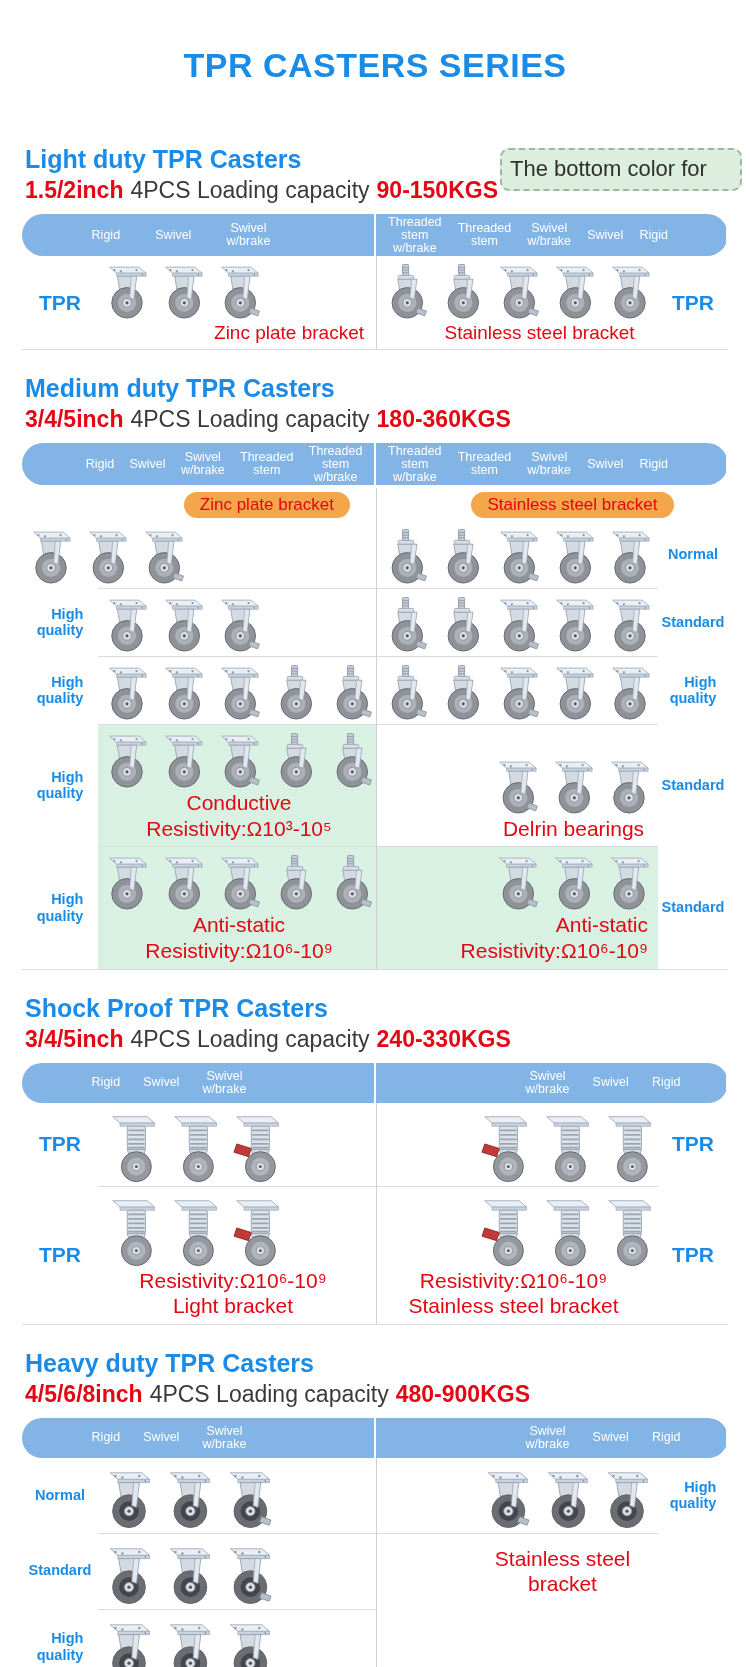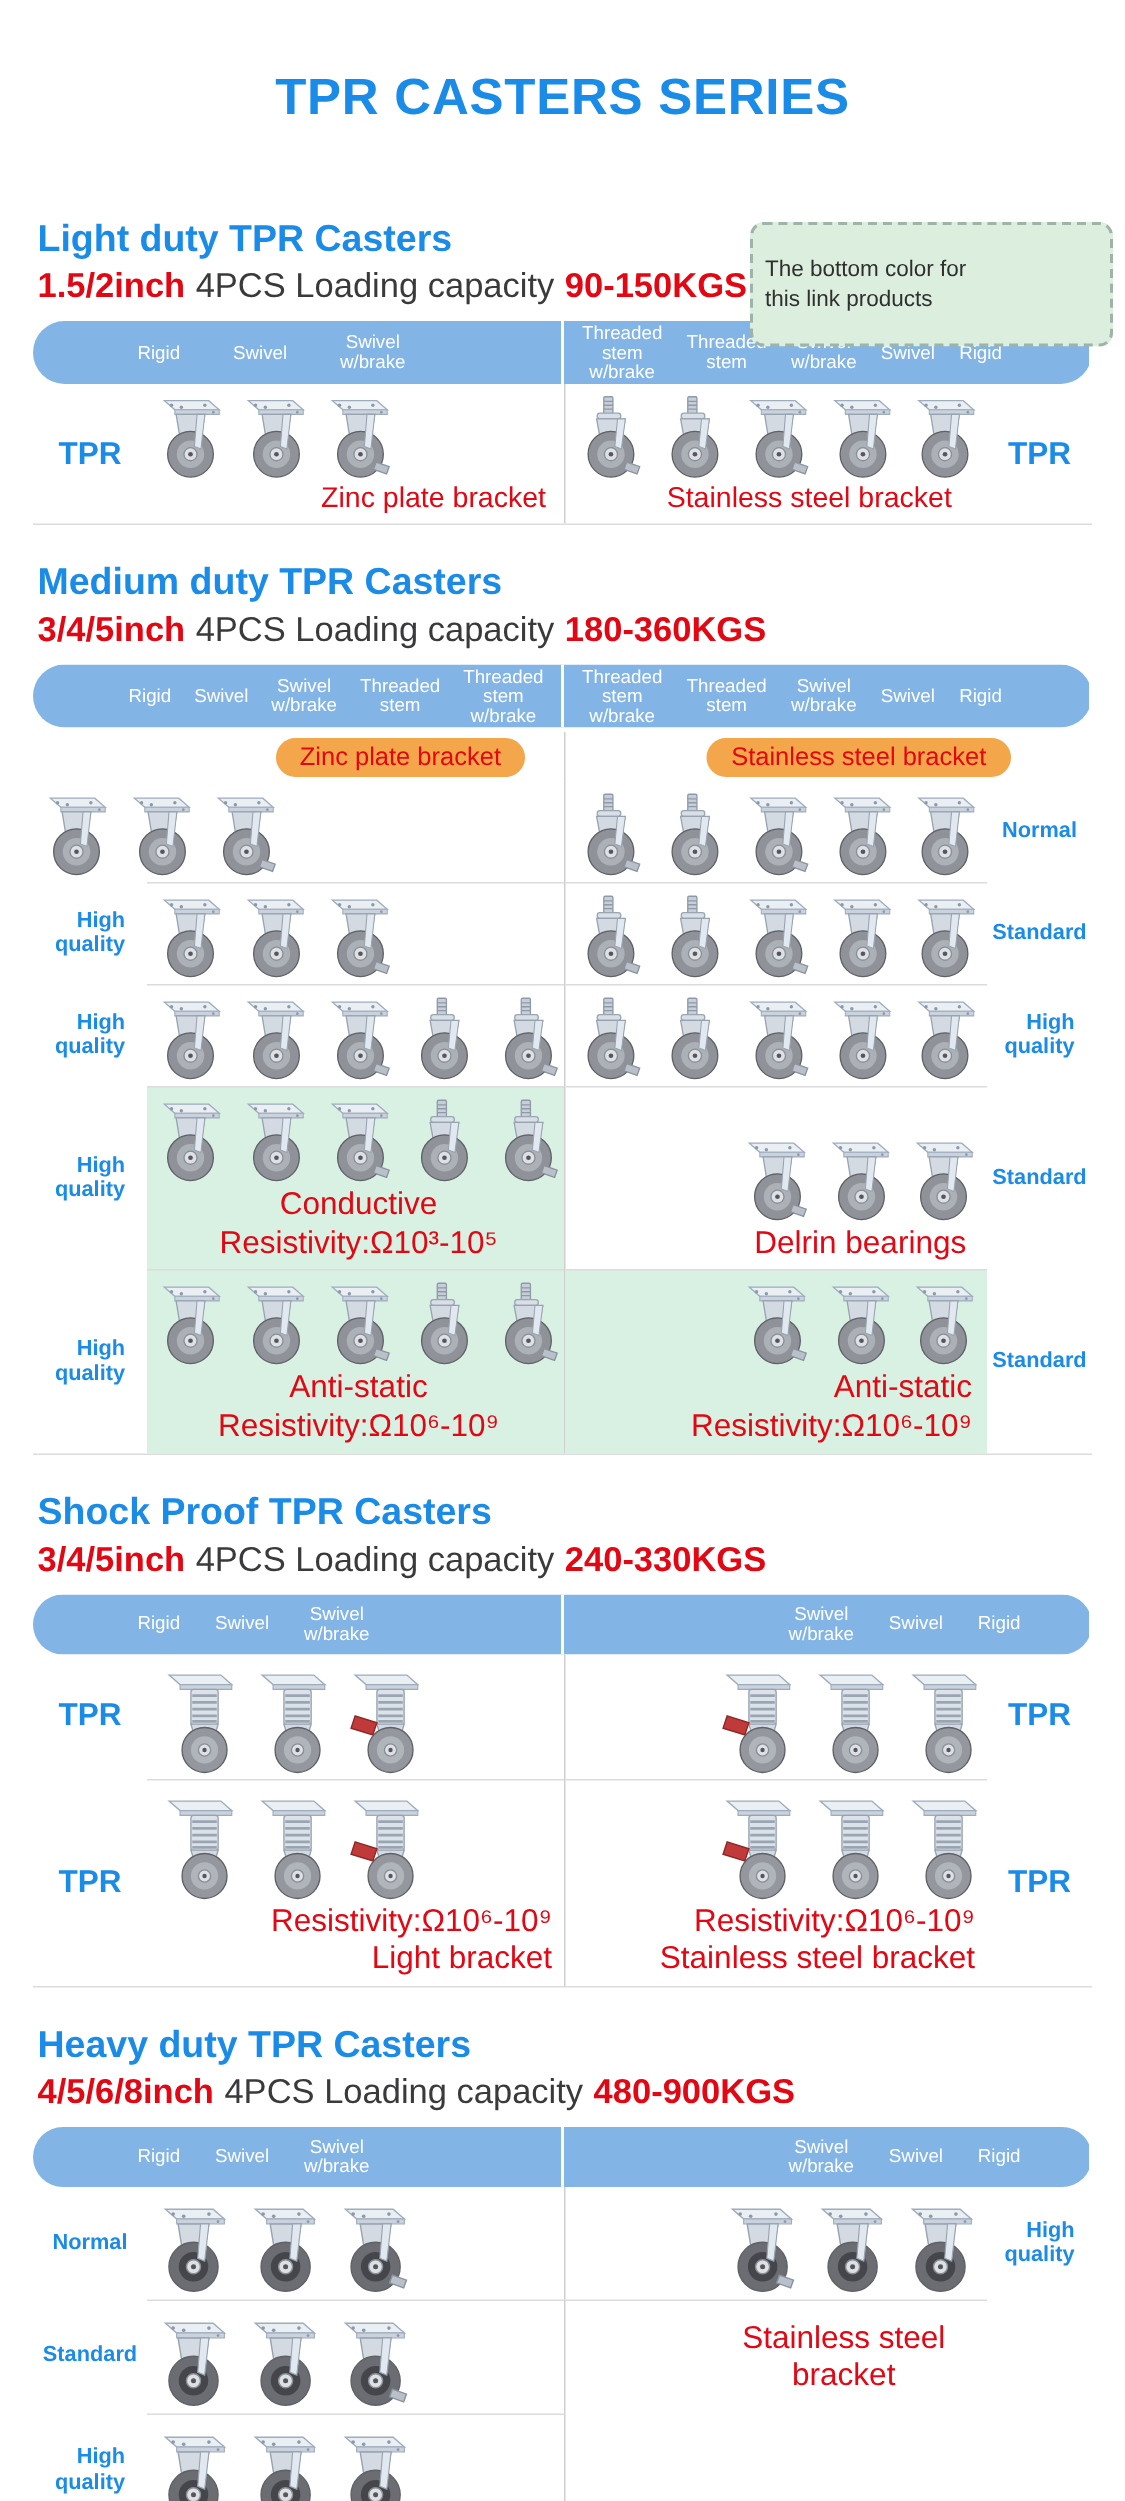--- a/index.html
+++ b/index.html
@@ -5,22 +5,22 @@
   :root{
     --accent-blue:#1A8CE8; --bar-blue:#82B4E6; --red:#E30613;
     --badge-orange:#F4A64B; --mint:#D9F1E3; --note-green:#DCEEDE;
     --dark-text:#3A3A3C; --sep:#DCDCDC; --div:#CFCFCF;
   }
   html,body{margin:0;padding:0;background:#fff}
   body{width:750px;min-height:1667px;font-family:"Liberation Sans",sans-serif;overflow-x:hidden}
   .page{position:relative;width:750px}
   .title{color:var(--accent-blue);font-size:34px;font-weight:bold;text-align:center;margin:46px 0 0;letter-spacing:.5px}
   .note{position:absolute;right:8px;top:102px;width:222px;background:var(--note-green);
-        border:2px dashed #9FB4A9;border-radius:9px;padding:20px 8px;color:#2F2F2F;
-        font-size:15px;line-height:1.3}
+        border:2px dashed #9FB4A9;border-radius:9px;padding:5px 8px;color:#2F2F2F;
+        font-size:22px;line-height:1.3}
   .section{margin-top:24px}
   .section.light{margin-top:60px}
   .sec-head{color:var(--accent-blue);font-size:25px;font-weight:bold;margin:0 0 3px 25px}
   .sec-sub{margin:0 0 10px 25px;font-size:23px}
   .sec-sub .size{color:var(--red);font-weight:bold;margin-right:7px}
   .sec-sub .cap{color:var(--dark-text)}
   .sec-sub .kgs{color:var(--red);font-weight:bold;margin-left:7px}
   .tbl{width:706px;margin-left:22px}
   .bar{display:flex;height:42px;border-radius:21px;overflow:hidden}
   .shock .bar,.heavy .bar{height:40px;border-radius:20px}
@@ -56,39 +56,38 @@
   .shock .icons{min-height:74px}
   .heavy .icons{min-height:66px}
   .cast{display:inline-block;line-height:0}
   .caption{color:var(--red);font-size:21px;line-height:1.22;padding-bottom:3px;text-align:center}
   .light .caption{font-size:19px}
   .light .cell.l .caption{text-align:right;padding-right:12px}
   .light .cell.r .caption{text-align:center;padding-left:44px}
   .medium .cell.l .caption{padding-left:4px}
   .medium .body .row:nth-child(4) .cell.r .caption{text-align:center;padding-left:112px}
   .medium .body .row:nth-child(5) .cell.r .caption{text-align:right;padding-right:10px}
-  .shock .caption{text-align:right;padding-right:8px}
+  .shock .caption{padding-right:8px}
   .heavy .body .row:nth-child(5) .caption{text-align:right;padding-right:12px;font-size:19px;min-height:24px}
   .heavy .body .row:nth-child(5) .icons{min-height:0;padding:2px}
   .content.ccap{justify-content:center}
   .content.ccap .caption{text-align:center;padding-left:90px;padding-bottom:0}
   .sidetext{color:var(--red);font-size:17px;line-height:1.18;align-self:center;margin:0 0 10px 8px;text-align:left}
   .endline{display:flex}
   .endline div{height:0;border-top:1px solid var(--sep)}
   .endline .el{width:354px}
   .endline .er{width:352px}
 </style>
 </head>
 <body>
 
 <div class="page">
   <div class="title">TPR CASTERS SERIES</div>
   <div class="note">
     <div>The bottom color for</div>
-    <div>this link products</div>
   </div>
   <div id="sections">
       <div class="section light">
         <div class="sec-head">Light duty TPR Casters</div>
         <div class="sec-sub"><span class="size">1.5/2inch</span><span class="cap">4PCS Loading capacity</span><span class="kgs">90-150KGS</span></div>
         <div class="tbl">
           <div class="bar">
             <div class="half lh">
               <div class="col">Rigid</div>
               <div class="col">Swivel</div>

